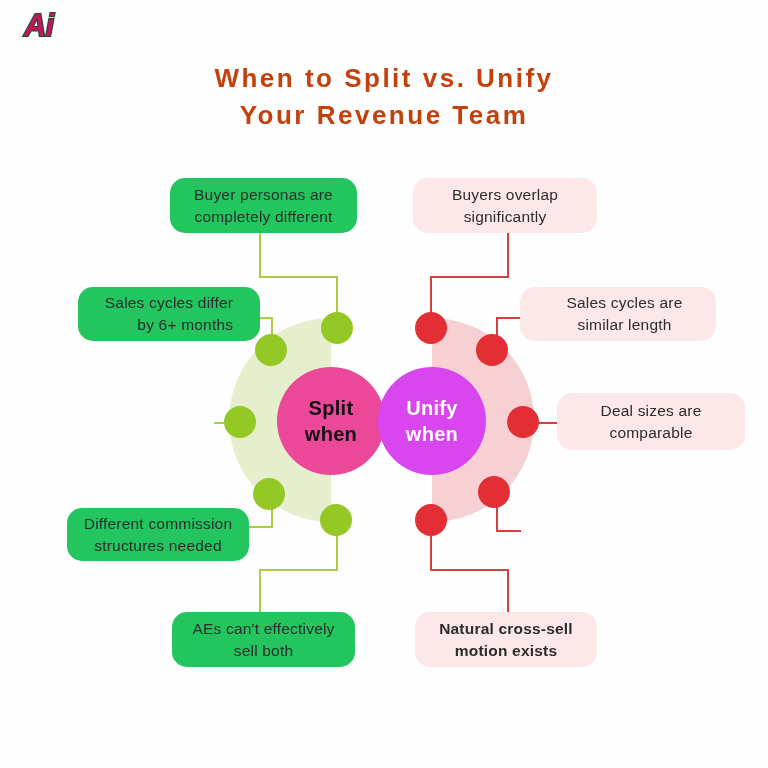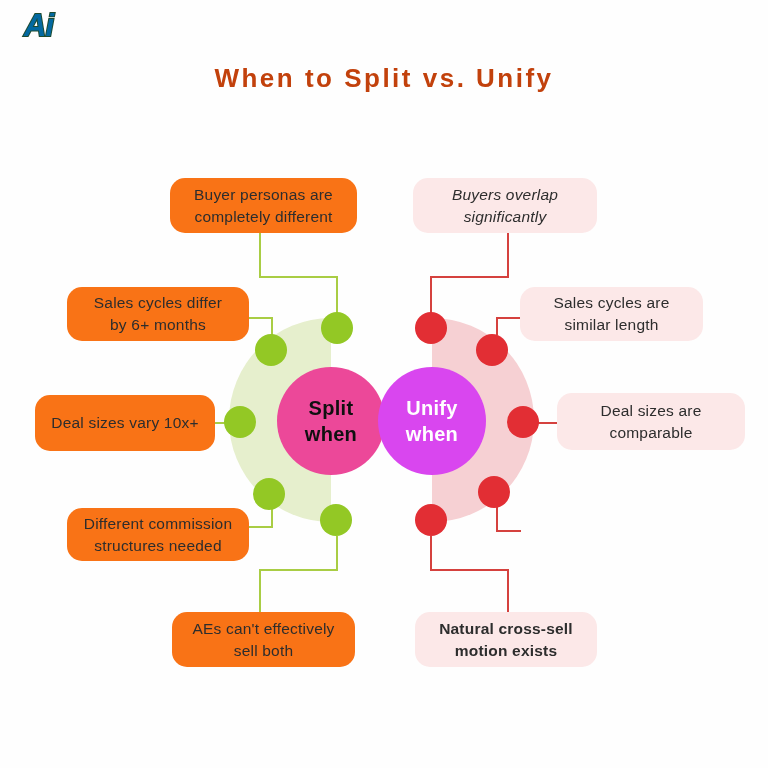--- a/index.html
+++ b/index.html
@@ -12,21 +12,21 @@
     overflow: hidden;
   }
 
   
   .logo {
     position: absolute;
     left: 24px; top: 8px;
     font-size: 31px;
     font-weight: 800;
     font-style: italic;
-    color: #0369a1;
+    color: #be185d;
     -webkit-text-stroke: 2px #1e4b31;
     paint-order: stroke fill;
     letter-spacing: -1px;
   }
 
   
   .title {
     position: absolute;
     top: 60px; left: 0;
     width: 768px;
@@ -88,44 +88,45 @@
     display: flex;
     align-items: center;
     justify-content: center;
     text-align: center;
     font-size: 15.5px;
     line-height: 22px;
     color: #2d2d2d;
     white-space: pre-line;
     letter-spacing: 0.2px;
   }
-  .reason.green-bg { background: #f97316; }
+  .reason.green-bg { background: #22c55e; }
   .reason.red-bg   { background: #fce8e8; }
 
   .b-s0 { left: 170px; top: 178px; width: 187px; height: 55px; }
-  .b-s1 { left:  67px; top: 287px; width: 182px; height: 54px; }
+  .b-s1 { left:  78px; top: 287px; width: 182px; height: 54px; text-align: right; }
   .b-s2 { left:  35px; top: 395px; width: 180px; height: 56px; }
   .b-s3 { left:  67px; top: 508px; width: 182px; height: 53px; }
   .b-s4 { left: 172px; top: 612px; width: 183px; height: 55px; }
 
-  .b-u0 { left: 413px; top: 178px; width: 184px; height: 55px; font-style: italic; }
-  .b-u1 { left: 520px; top: 287px; width: 183px; height: 54px; }
+  .b-u0 { left: 413px; top: 178px; width: 184px; height: 55px; }
+  .b-u1 { left: 520px; top: 287px; width: 183px; height: 54px; padding-left: 13px; }
   .b-u2 { left: 557px; top: 393px; width: 188px; height: 57px; }
   .b-u3 { left: 520px; top: 502px; width: 183px; height: 53px; }
   .b-u4 { left: 415px; top: 612px; width: 182px; height: 55px; font-weight: bold; }
 </style>
 </head>
 <body>
 
 <div class="canvas">
 
   <div class="logo">Ai</div>
 
   <div class="title">
     <div>When to Split vs. Unify</div>
+    <div>Your Revenue Team</div>
   </div>
 
   <div class="halo green"></div>
   <div class="halo red"></div>
 
   <svg class="wires" width="768" height="768" viewBox="0 0 768 768">
     <polyline class="wire-green" points="260,233 260,277 337,277 337,315"></polyline>
     <polyline class="wire-green" points="248,318 272,318 272,335"></polyline>
     <polyline class="wire-green" points="214,423 226,423"></polyline>
     <polyline class="wire-green" points="248,527 272,527 272,508"></polyline>
@@ -152,21 +153,20 @@
 
   <div class="hub split">Split
 when</div>
   <div class="hub unify">Unify
 when</div>
 
   <div class="reason green-bg b-s0">Buyer personas are
 completely different</div>
   <div class="reason green-bg b-s1">Sales cycles differ
 by 6+ months</div>
-  <div class="reason green-bg b-s2">Deal sizes vary 10x+</div>
   <div class="reason green-bg b-s4">AEs can't effectively
 sell both</div>
   <div class="reason green-bg b-s3">Different commission
 structures needed</div>
 
   <div class="reason red-bg b-u0">Buyers overlap
 significantly</div>
   <div class="reason red-bg b-u1">Sales cycles are
 similar length</div>
   <div class="reason red-bg b-u2">Deal sizes are

